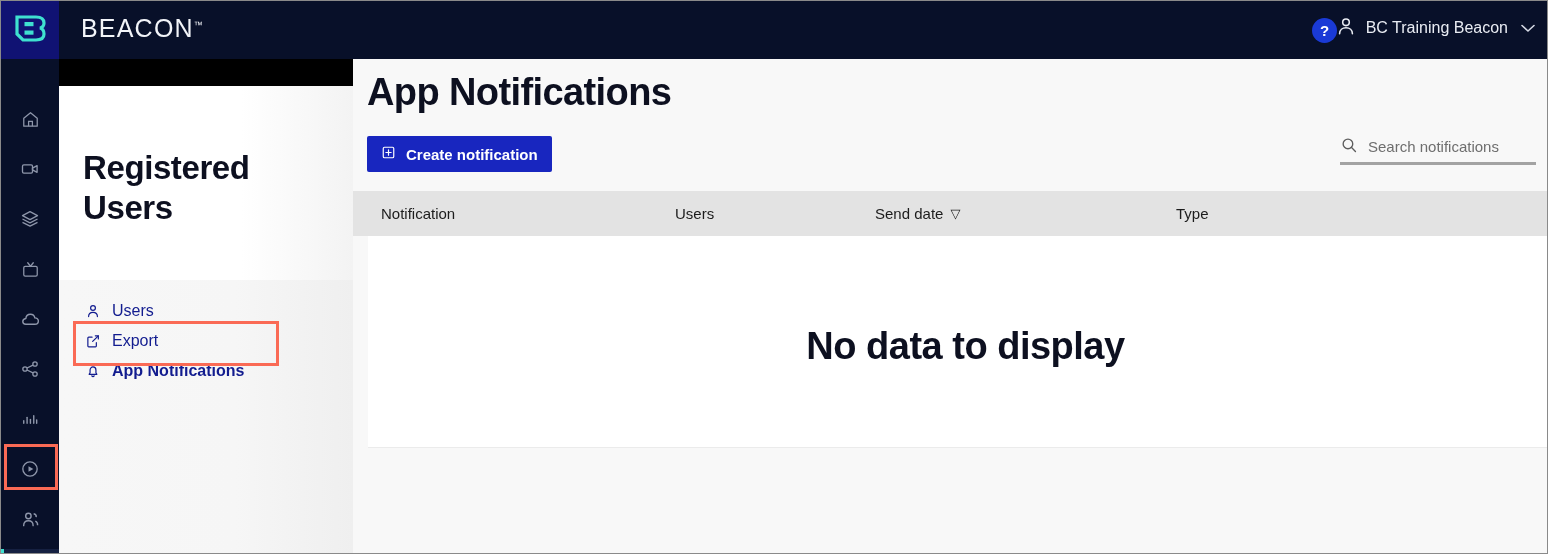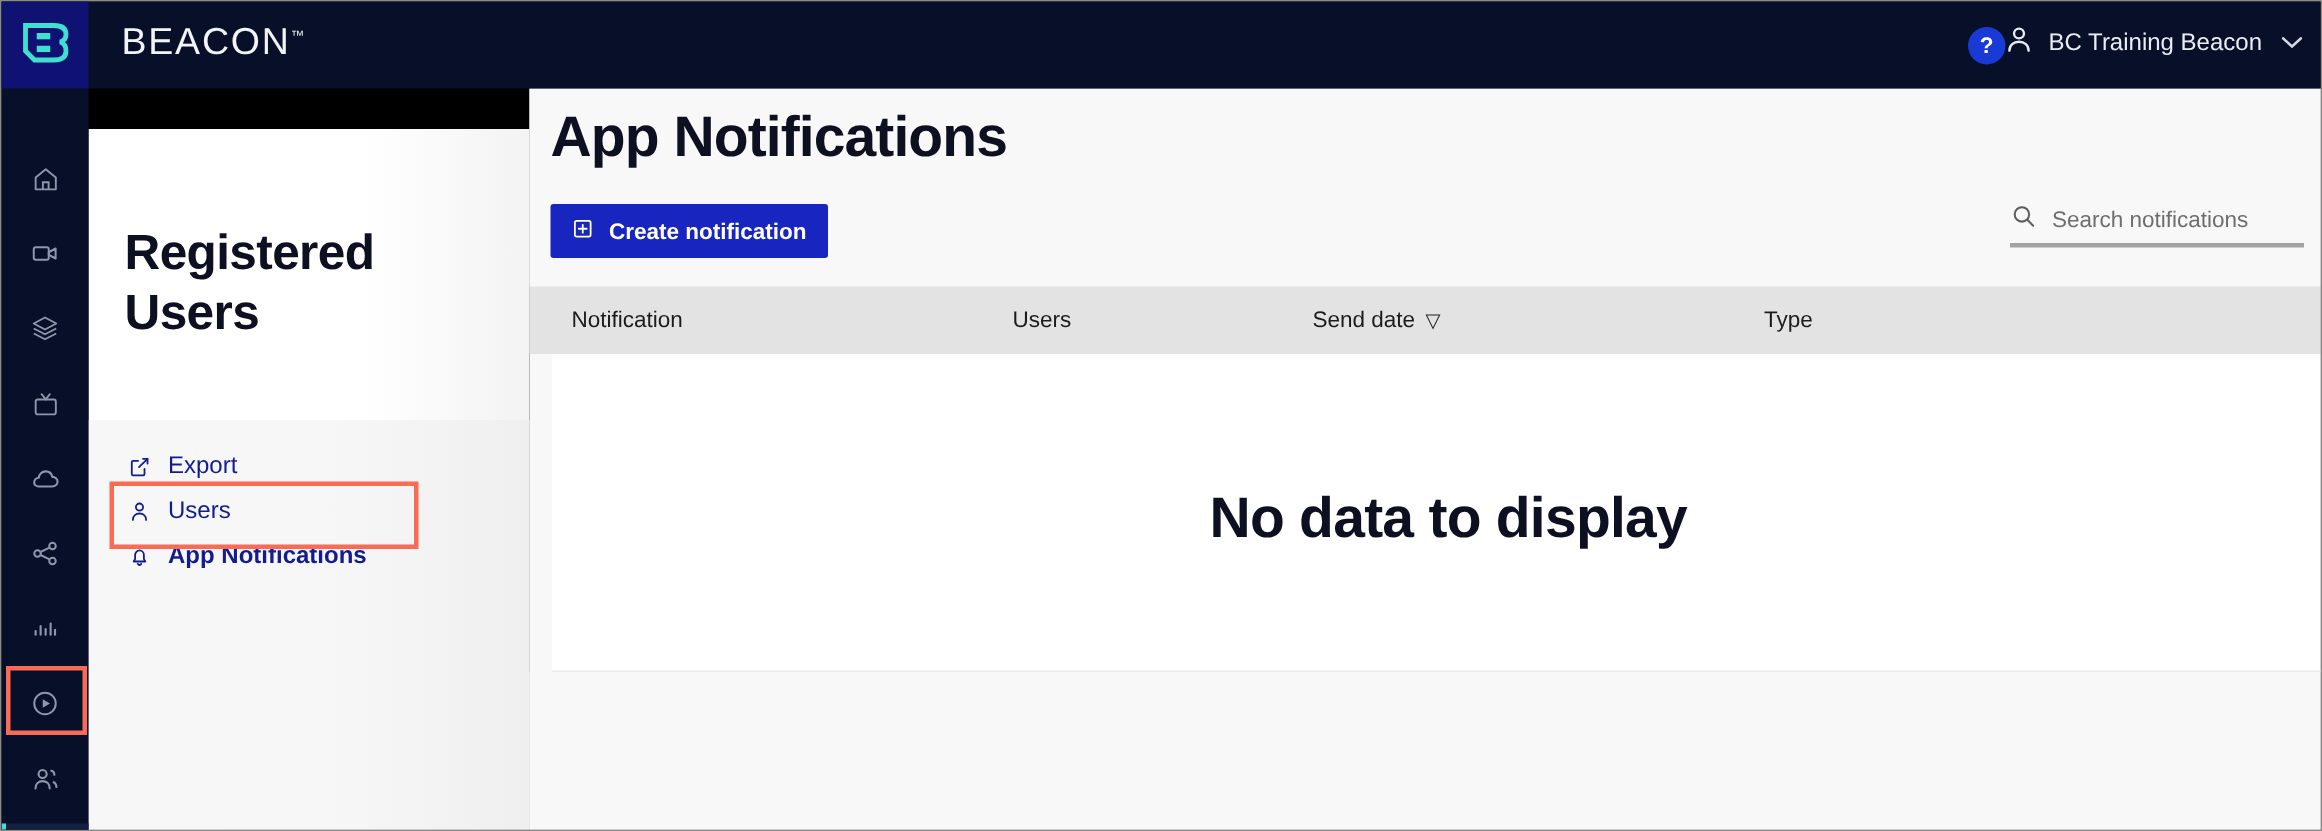--- a/index.html
+++ b/index.html
@@ -332,36 +332,36 @@
 
   <div class="panel2">
     <div class="panel2-lower"></div>
     <div class="panel2-title">Registered Users</div>
 
     <div class="nav2">
 
       <div class="nav2-item">
         <span class="ic">
           <svg width="16" height="16" viewBox="0 0 24 24" fill="none" stroke="#121c8f" stroke-width="1.8">
+            <circle cx="12" cy="7.6" r="3.6"></circle>
+            <path d="M5.4 20.4 C5.4 16.2 8.4 14 12 14 C15.6 14 18.6 16.2 18.6 20.4" stroke-linecap="round"></path>
+          </svg>
+        </span>
+        <span>Users</span>
+      </div>
+
+      <div class="nav2-item">
+        <span class="ic">
+          <svg width="16" height="16" viewBox="0 0 24 24" fill="none" stroke="#121c8f" stroke-width="1.8">
             <path d="M15.5 4.3 H20 V9" stroke-linecap="round" stroke-linejoin="round"></path>
             <path d="M20 4.3 L11.5 12.6" stroke-linecap="round"></path>
             <path d="M17 14.5 V19.5 C17 20.3 16.4 20.8 15.7 20.8 H5.6 C4.9 20.8 4.3 20.3 4.3 19.5 V7.6 C4.3 6.9 4.9 6.3 5.6 6.3 H10.6" stroke-linecap="round" stroke-linejoin="round"></path>
           </svg>
         </span>
         <span>Export</span>
-      </div>
-
-      <div class="nav2-item">
-        <span class="ic">
-          <svg width="16" height="16" viewBox="0 0 24 24" fill="none" stroke="#121c8f" stroke-width="1.8">
-            <circle cx="12" cy="7.6" r="3.6"></circle>
-            <path d="M5.4 20.4 C5.4 16.2 8.4 14 12 14 C15.6 14 18.6 16.2 18.6 20.4" stroke-linecap="round"></path>
-          </svg>
-        </span>
-        <span>Users</span>
       </div>
 
       <div class="nav2-item current">
         <span class="ic">
           <svg width="16" height="16" viewBox="0 0 24 24" fill="none" stroke="#121c8f" stroke-width="1.8">
             <path d="M6.2 17 H17.8 L16.4 14.6 V10.6 C16.4 8 14.4 5.9 12 5.9 C9.6 5.9 7.6 8 7.6 10.6 V14.6 Z" stroke-linejoin="round"></path>
             <path d="M10.3 19.3 C10.7 20.1 11.3 20.5 12 20.5 C12.7 20.5 13.3 20.1 13.7 19.3" stroke-linecap="round"></path>
           </svg>
         </span>
         <span>App Notifications</span>

